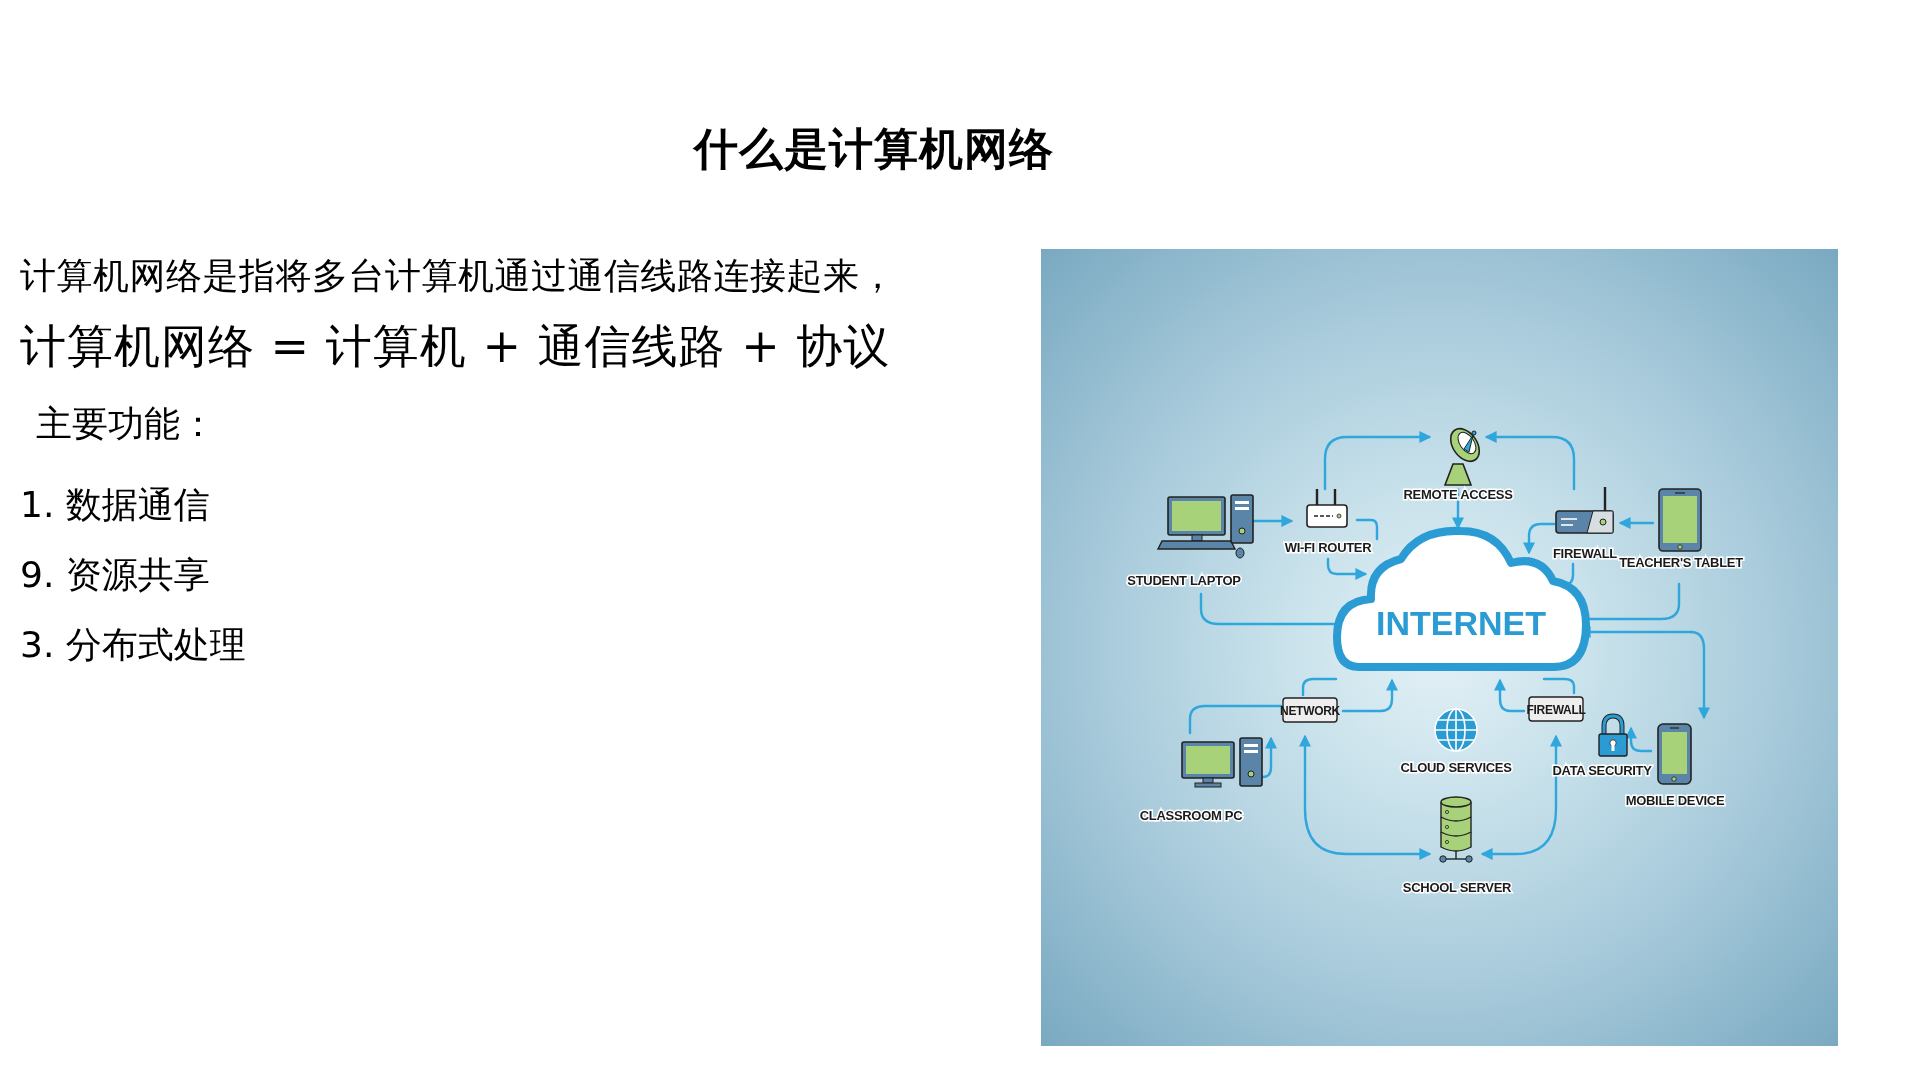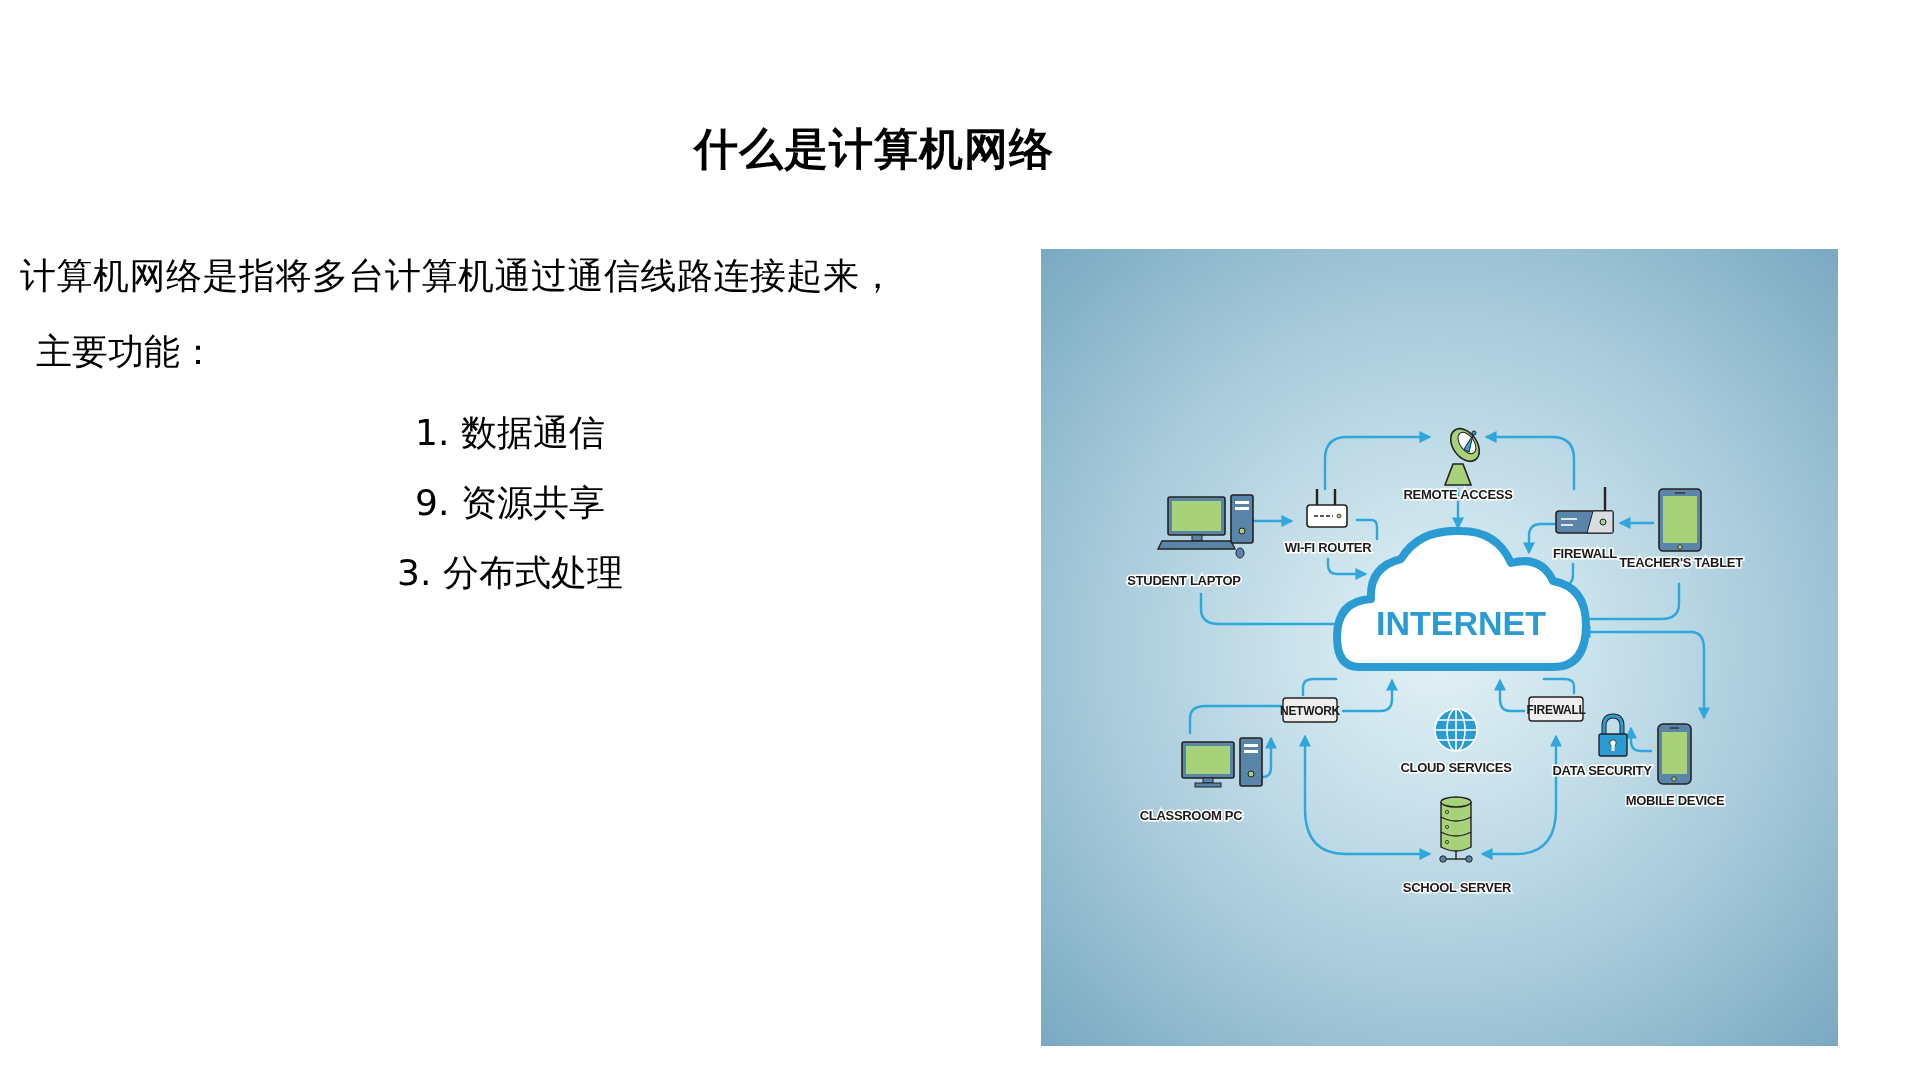--- a/index.html
+++ b/index.html
@@ -11,21 +11,21 @@
     position: absolute; left: 0; width: 1748px; top: 80px; text-align: center;
     font-size: 44px; font-weight: bold; line-height: 56px; letter-spacing: 1px; margin-top: 41px;
   }
   .left { position: absolute; left: 20px; top: 246px; width: 980px; }
   .para { font-size: 36px; line-height: 60px; margin: 0; letter-spacing: 0.5px; }
   .formula {
     font-family: "DejaVu Serif", "Liberation Serif", serif;
     font-size: 46px; line-height: 64px; margin: 8px 0 4px 0; letter-spacing: 1px;
   }
   .subhead { font-size: 36px; line-height: 60px; margin: 16px; }
-  .list { list-style: none; margin: 6px 0 0 0; padding: 0; text-align: center; }
+  .list { list-style: none; margin: 6px 0 0 0; padding: 0; }
   .list li { font-size: 36px; line-height: 70px; }
   .panel {
     position: absolute; left: 1041px; top: 249px; width: 797px; height: 797px;
     background: radial-gradient(ellipse at 50% 50%, #e4f1f6 0%, #c6e0ea 30%, #a6c9da 62%, #79a9c1 100%);
     overflow: hidden;
   }
   .panel svg { position: absolute; left: 0; top: 0; }
   .lbl {
     font-family: "Liberation Sans", "DejaVu Sans", sans-serif; font-weight: bold;
     font-size: 13px; fill: #1b1b1b; stroke: #ffffff; stroke-width: 3px; paint-order: stroke;
@@ -41,20 +41,21 @@
   }
   .flow { fill: none; stroke: #2fa6dc; stroke-width: 2.4; stroke-linecap: round; }
 </style>
 </head>
 <body>
 
 <div class="title">什么是计算机网络</div>
 
 <div class="left">
   <p class="para">计算机网络是指将多台计算机通过通信线路连接起来，</p>
+  <p class="formula">计算机网络 = 计算机 + 通信线路 + 协议</p>
   <p class="subhead">主要功能：</p>
   <ul class="list">
     <li>1. 数据通信</li>
     <li>9. 资源共享</li>
     <li>3. 分布式处理</li>
   </ul>
 </div>
 
 <div class="panel">
   <svg width="797" height="797" viewBox="0 0 797 797">

